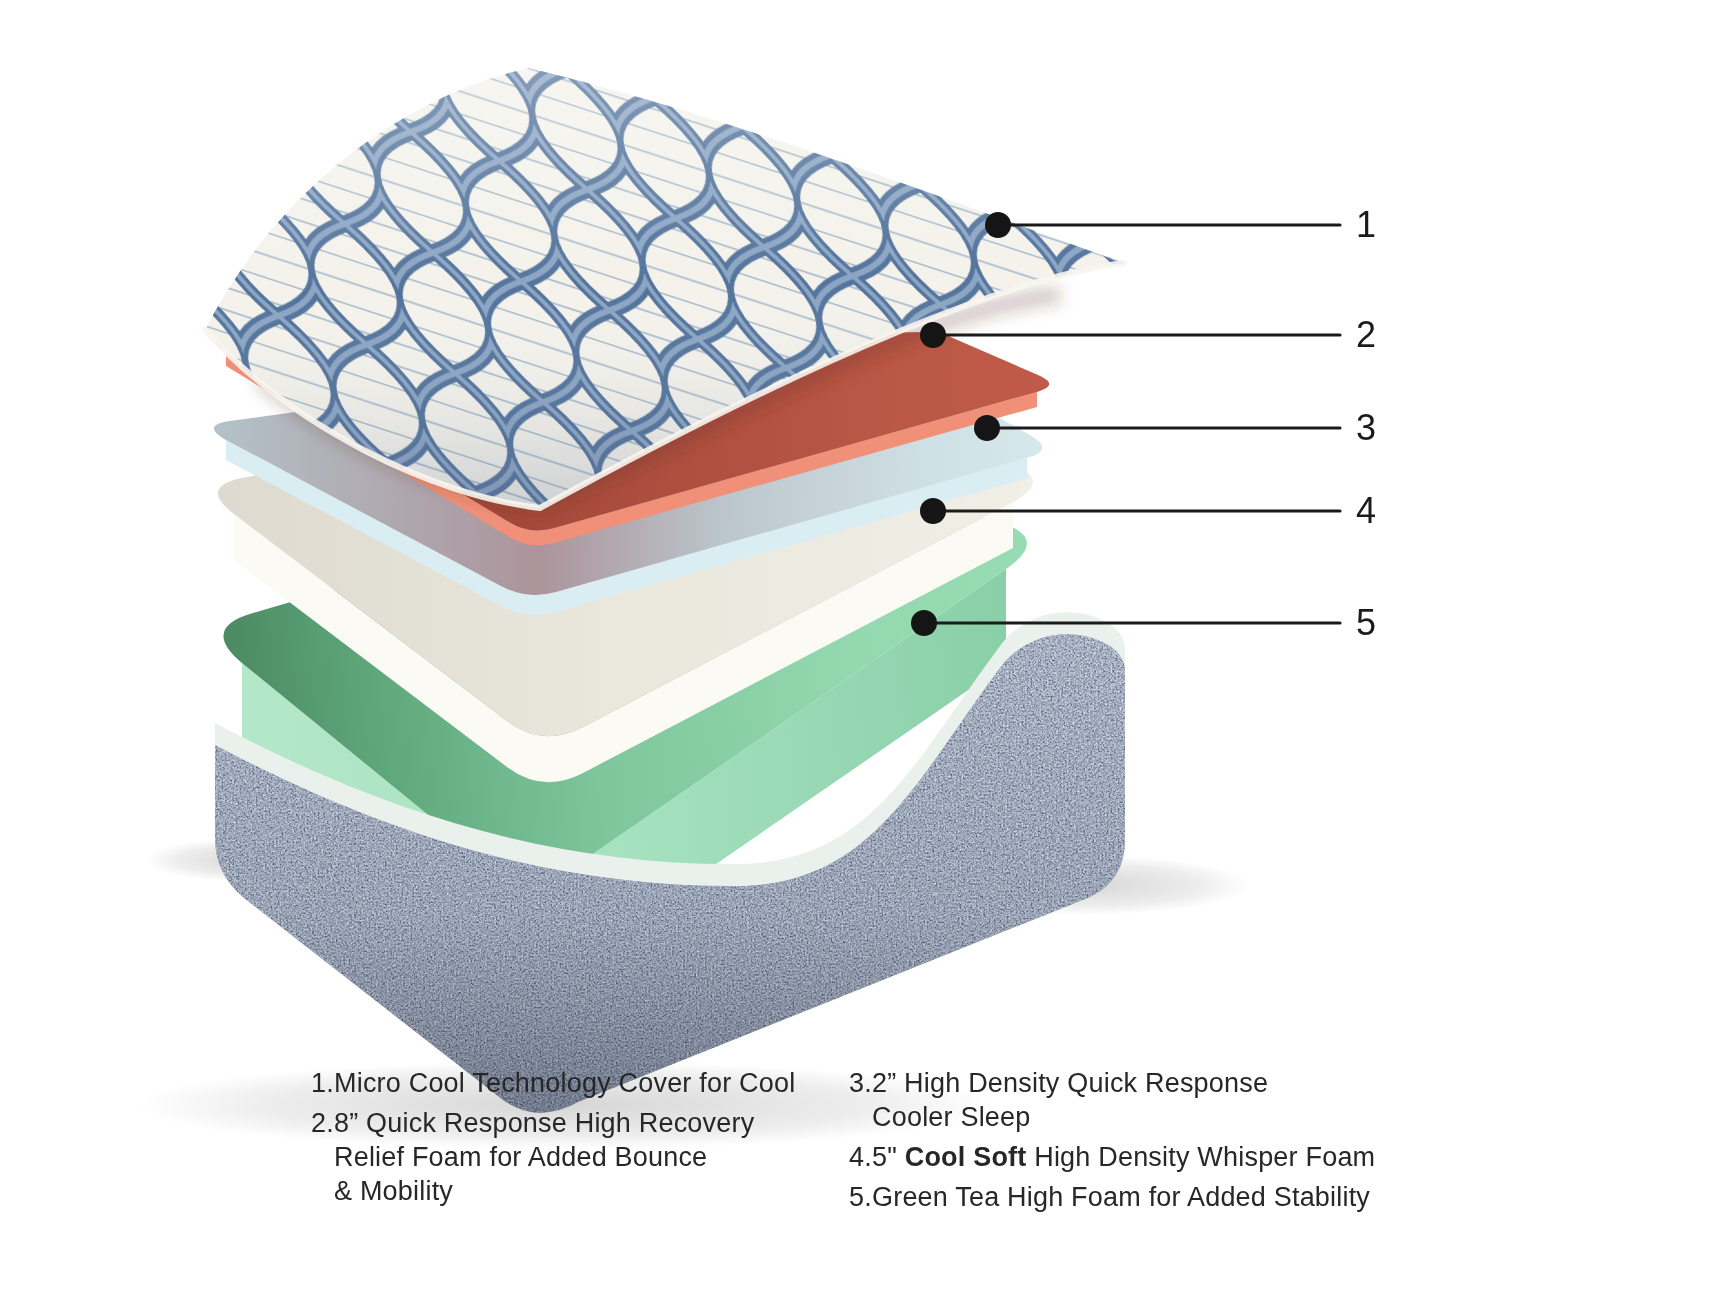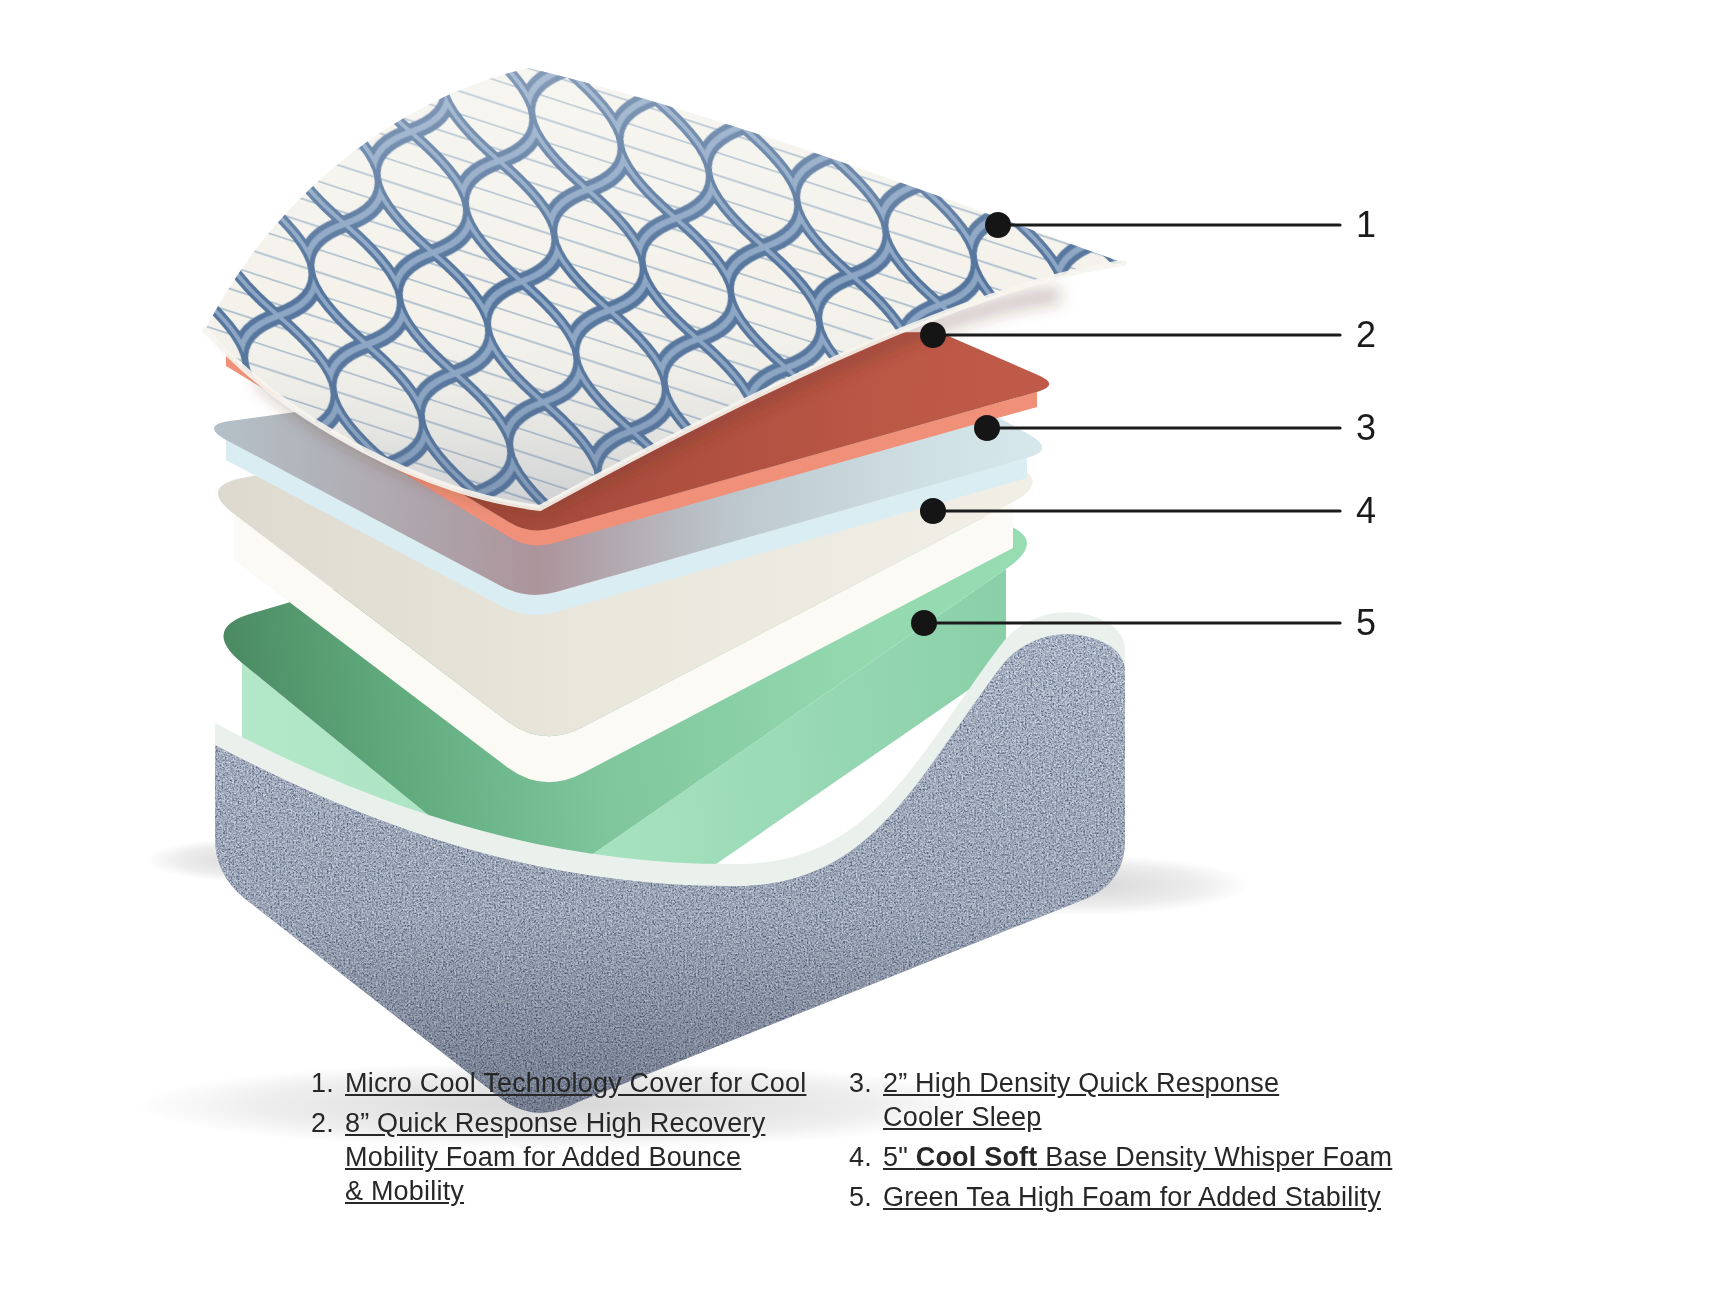--- a/index.html
+++ b/index.html
@@ -22,21 +22,21 @@
     color:#272727;
     font-size:27px;
     line-height:34px;
     font-weight:500;
     letter-spacing:0.2px;
   }
   .col1{left:288px;width:500px;}
   .col2{left:826px;width:560px;}
   .li{display:flex;margin-bottom:6px;}
   .num{width:46px;text-align:right;flex:none;}
-  .txt{margin-left:11px;white-space:nowrap;text-decoration:underline;}
+  .txt{margin-left:0;white-space:nowrap;}
   .b{font-weight:700;}
 </style>
 </head>
 <body>
 
 <div class="canvas">
 
   <svg class="diagram-svg" width="1726" height="1295" viewBox="0 0 1726 1295">
     <defs>
       <pattern id="ogee" width="64" height="170" patternUnits="userSpaceOnUse" patternTransform="matrix(1.38,0.45,0.26,1.42,190,60)">
@@ -207,38 +207,38 @@
     <div class="li">
       <div class="num">1.</div>
       <div class="txt">
         <div>Micro Cool Technology Cover for Cool</div>
       </div>
     </div>
     <div class="li">
       <div class="num">2.</div>
       <div class="txt">
         <div>8” Quick Response High Recovery</div>
-        <div>Mobility Foam for Added Bounce</div>
+        <div>Relief Foam for Added Bounce</div>
         <div>&amp; Mobility</div>
       </div>
     </div>
   </div>
 
   <div class="legend-col col2">
     <div class="li">
       <div class="num">3.</div>
       <div class="txt">
         <div>2” High Density Quick Response</div>
         <div>Cooler Sleep</div>
       </div>
     </div>
     <div class="li">
       <div class="num">4.</div>
       <div class="txt">
-        <span>5" </span><span class="b">Cool Soft</span><span> Base Density Whisper Foam</span>
+        <span>5" </span><span class="b">Cool Soft</span><span> High Density Whisper Foam</span>
       </div>
     </div>
     <div class="li">
       <div class="num">5.</div>
       <div class="txt">
         <div>Green Tea High Foam for Added Stability</div>
       </div>
     </div>
   </div>
 

